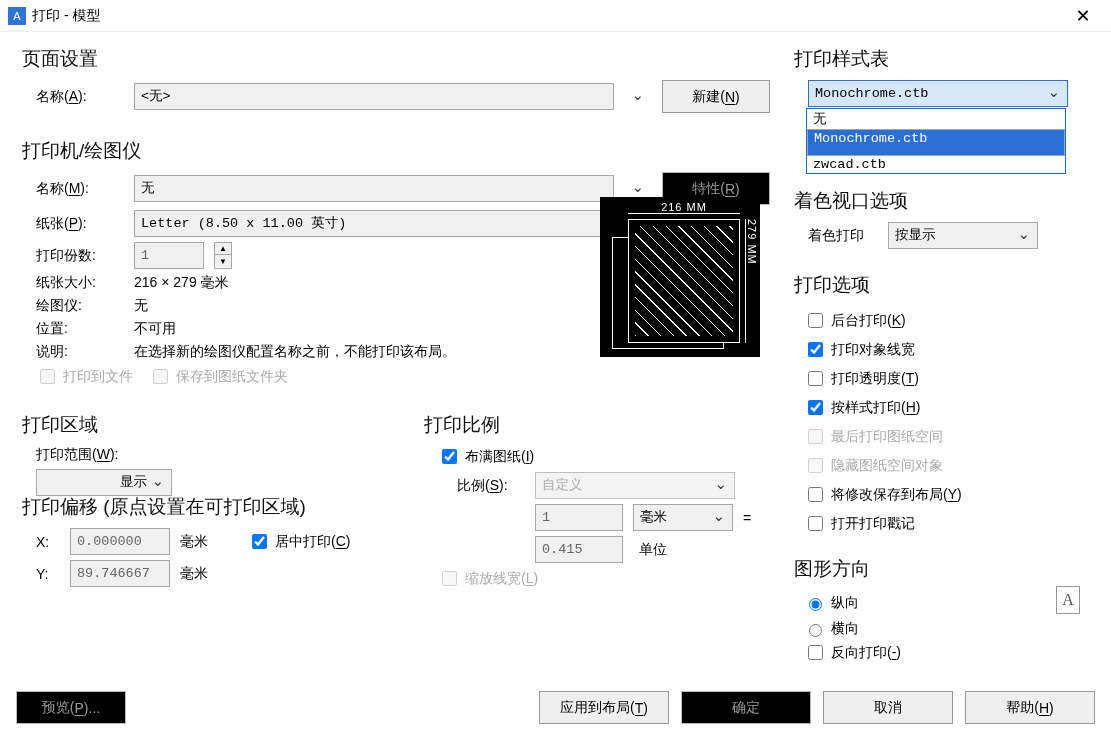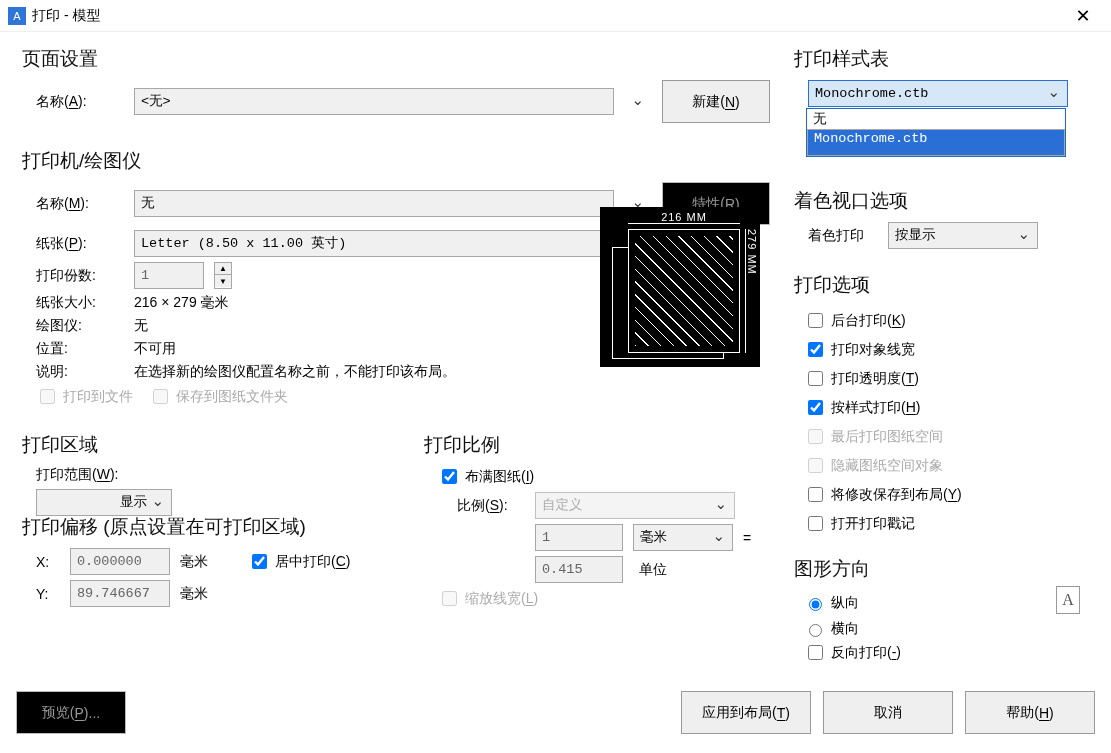--- a/index.html
+++ b/index.html
@@ -23,21 +23,21 @@
 select, .sel, input[type=text] {
   height: 27px; border: 1px solid #a7a7a7; background: #f0f0f0; font-size: 13.5px; padding: 2px 6px;
   font-family: Consolas, "Courier New", monospace;
 }
 select { appearance: none; background: #f0f0f0; padding-right: 24px; position: relative; }
 .select-wrap { position: relative; display: inline-block; }
 .select-wrap:after { content: "⌄"; position: absolute; right: 8px; top: 3px; pointer-events: none; font-size: 15px; color:#333;}
 input[type=text] { background: #fff; }
 input[type=text].ro { background: #f0f0f0; color: #666; }
 
-.btn { height: 43px; padding: 2px 20px; border: 1px solid #999; background: #efefef; cursor: pointer; font-size: 14px; display: inline-flex; align-items: center; justify-content: center;}
+.btn { height: 33px; padding: 2px 20px; border: 1px solid #999; background: #efefef; cursor: pointer; font-size: 14px; display: inline-flex; align-items: center; justify-content: center;}
 .btn.disabled { color: #999; border-color: #bbb; background: #000000; cursor: default;}
 .chk { display: inline-flex; align-items: center; gap: 5px; font-size: 14px; }
 .chk input { width: 15px; height: 15px; }
 .chk.disabled { color: #aaa; }
 .rad { display: inline-flex; align-items: center; gap: 6px; }
 
 u { text-underline-offset: 2px; }
 
 .spinner { display: inline-flex; flex-direction: column; border: 1px solid #a7a7a7; height: 27px; }
 .spinner div { width: 16px; height: 12px; display:flex; align-items:center; justify-content:center; font-size:8px; border-bottom:1px solid #a7a7a7; background:#f0f0f0; cursor:pointer;}
@@ -236,20 +236,21 @@
     <div class="group" style="position:relative;">
       <div class="group-title">打印样式表</div>
       <div class="row">
         <span class="select-wrap">
           <select style="width:260px; border:1px solid #2a6fd6; background:#d6e7f7;"><option>Monochrome.ctb</option></select>
         </span>
       </div>
       <div class="dd-list">
         <div class="dd-item">无</div>
         <div class="dd-item sel">Monochrome.ctb</div>
+        <div class="dd-item">zwcad.ctb</div>
       </div>
     </div>
 
     <div style="height:56px;"></div>
 
     <div class="group">
       <div class="group-title">着色视口选项</div>
       <div class="row">
         <span style="width:70px;">着色打印</span>
         <span class="select-wrap"><select style="width:150px;"><option>按显示</option></select></span>
@@ -309,19 +310,22 @@
       <div class="a-icon" style="position:absolute; right:10px; top:36px;">A</div>
     </div>
 
   </div>
 </div>
 
 <div class="bottom-bar">
   <button class="btn disabled" style="min-width:110px;">预览(<u>P</u>)...</button>
   <div class="spacer"></div>
   <button class="btn">应用到布局(<u>T</u>)</button>
+  <button class="btn disabled">
+        <span>确定</span>
+      </button>
   <button class="btn">
         <span>取消</span>
       </button>
   <button class="btn">帮助(<u>H</u>)</button>
 </div>
 
 </div>
 
 </body></html>

